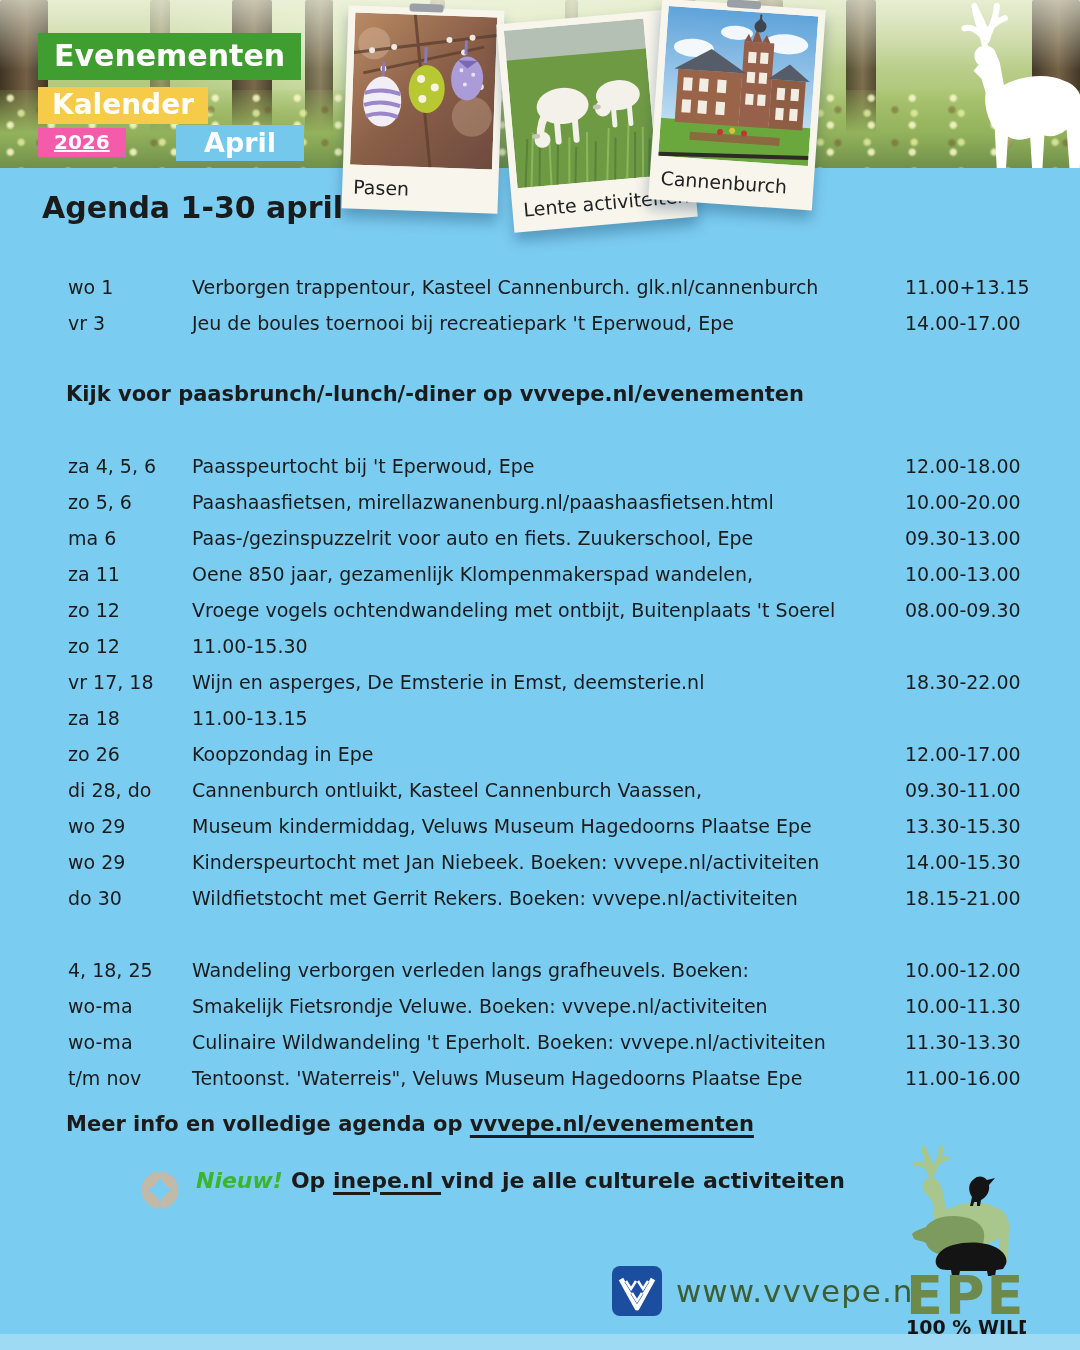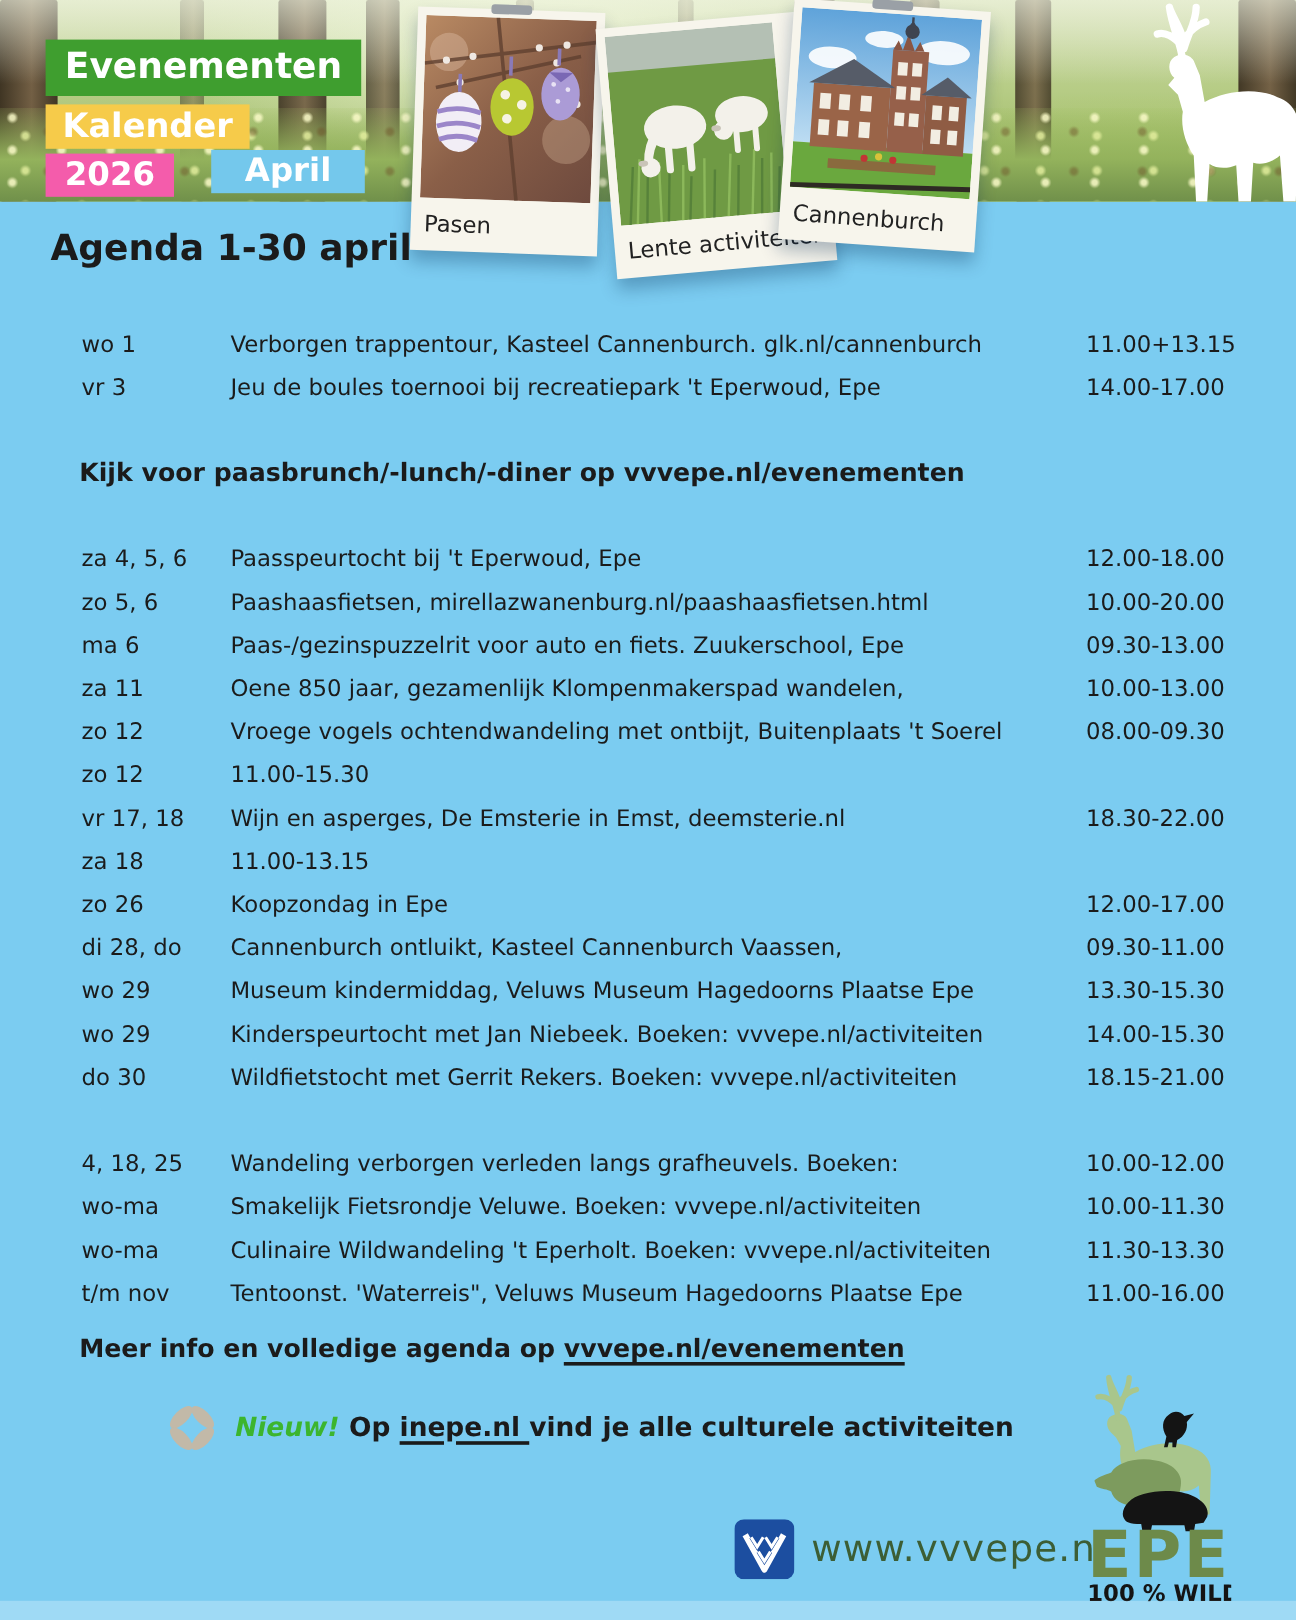--- a/index.html
+++ b/index.html
@@ -21,21 +21,21 @@
       radial-gradient(circle at 45% 80%, rgba(230,240,160,.8) 2px, transparent 5px),
       linear-gradient(180deg, rgba(168,194,104,.15), #93b25c 55%, #70904a 100%);
     background-size:41px 27px,57px 33px,47px 29px,100% 100%;}
   .haze{position:absolute;left:0;top:0;width:100%;height:70px;background:linear-gradient(180deg,rgba(244,248,230,.65),transparent);}
   .header-deer{position:absolute;right:-14px;top:-2px;width:160px;height:172px;}
 
   
   .hlabel{position:absolute;font-weight:bold;color:#fff;line-height:1;}
   .lbl-evenementen{left:38px;top:33px;background:#3f9e2f;font-size:30px;padding:8px 16px 9px;}
   .lbl-kalender{left:38px;top:87px;background:#f6cb4a;font-size:28px;padding:4px 14px 5px;}
-  .lbl-year{left:38px;top:128px;background:#f45cab;font-size:27px;padding:4px 16px 5px;}
+  .lbl-year{left:38px;top:128px;background:#f45cab;font-size:20px;padding:4px 16px 5px;text-decoration:underline;}
   .lbl-month{left:176px;top:125px;background:#74c8ec;font-size:27px;padding:4px 28px 5px;text-align:center;}
 
   
   .polaroid{position:absolute;background:#f7f5ec;padding:7px 7px 0 7px;box-shadow:0 9px 14px rgba(0,40,80,.30);}
   .polaroid svg{display:block;}
   .pol-caption{height:44px;display:flex;align-items:center;font-size:19px;color:#222;padding-left:4px;}
   .clip{position:absolute;top:-4px;left:50%;transform:translateX(-50%);width:34px;height:8px;background:#9aa0a6;border-radius:3px;}
   .pol-1{left:345px;top:8px;transform:rotate(2deg);}
   .pol-2{left:505px;top:16px;transform:rotate(-5deg);}
   .pol-3{left:655px;top:4px;transform:rotate(4deg);}
@@ -45,21 +45,21 @@
   .rows{position:absolute;left:0;width:1080px;}
   .rows-1{top:269px;} .rows-2{top:448px;} .rows-3{top:952px;}
   .row{display:grid;grid-template-columns:124px 713px 1fr;height:36px;align-items:center;
        padding-left:68px;font-size:19px;white-space:nowrap;}
   .boldline{position:absolute;left:66px;font-size:21px;font-weight:bold;white-space:nowrap;}
   .note-paas{top:382px;}
   .more-info{top:1112px;}
   .ulink{text-decoration:underline;text-decoration-thickness:2.5px;text-underline-offset:4px;}
 
   
-  .nieuw-line{position:absolute;left:138px;top:1168px;display:flex;align-items:center;font-size:22px;font-weight:bold;white-space:pre;}
+  .nieuw-line{position:absolute;left:138px;top:1168px;display:flex;align-items:flex-start;font-size:22px;font-weight:bold;white-space:pre;}
   .x-icon{width:44px;height:44px;margin-right:14px;}
   .nieuw-hl{color:#3cb52e;font-style:italic;margin-right:8px;}
 
   
   .vvv{position:absolute;left:612px;top:1266px;display:flex;align-items:center;}
   .vvv-badge{width:50px;height:50px;}
   .vvv-url{margin-left:14px;font-size:31px;font-weight:normal;color:#3c5e35;letter-spacing:1px;}
   .epe-logo{position:absolute;left:898px;top:1142px;width:128px;height:196px;}
   .bottom-strip{position:absolute;left:0;bottom:0;width:100%;height:16px;background:rgba(255,255,255,.28);}
 </style>

